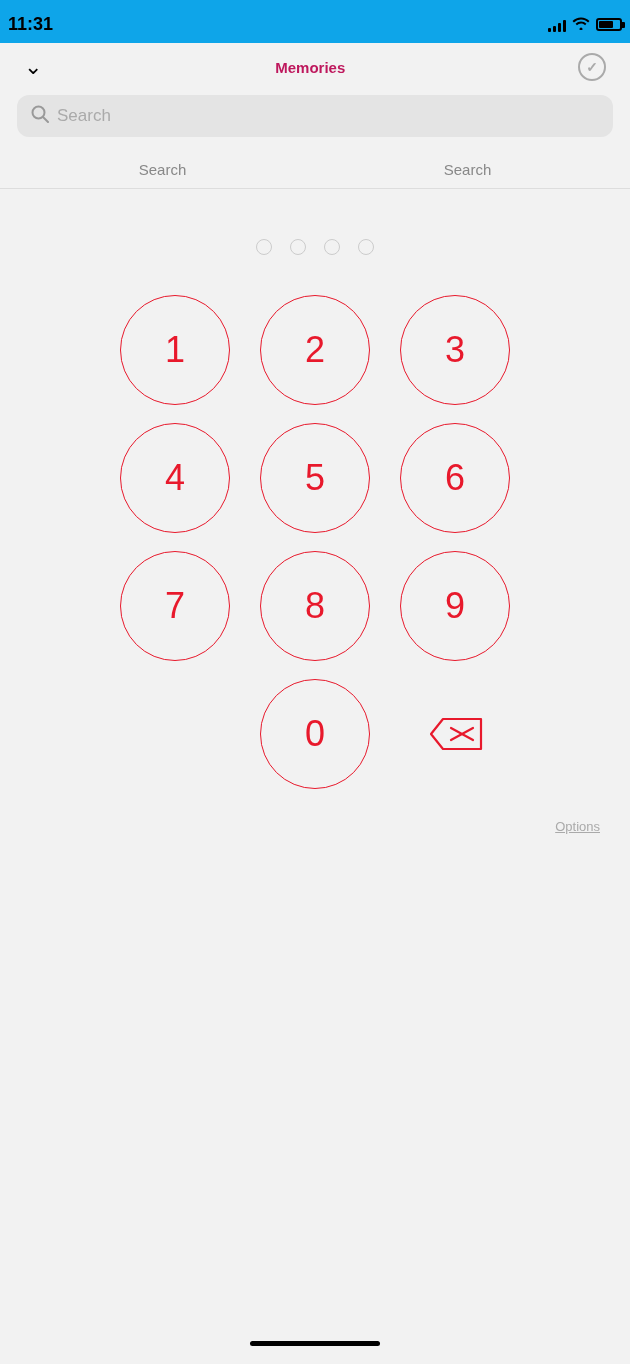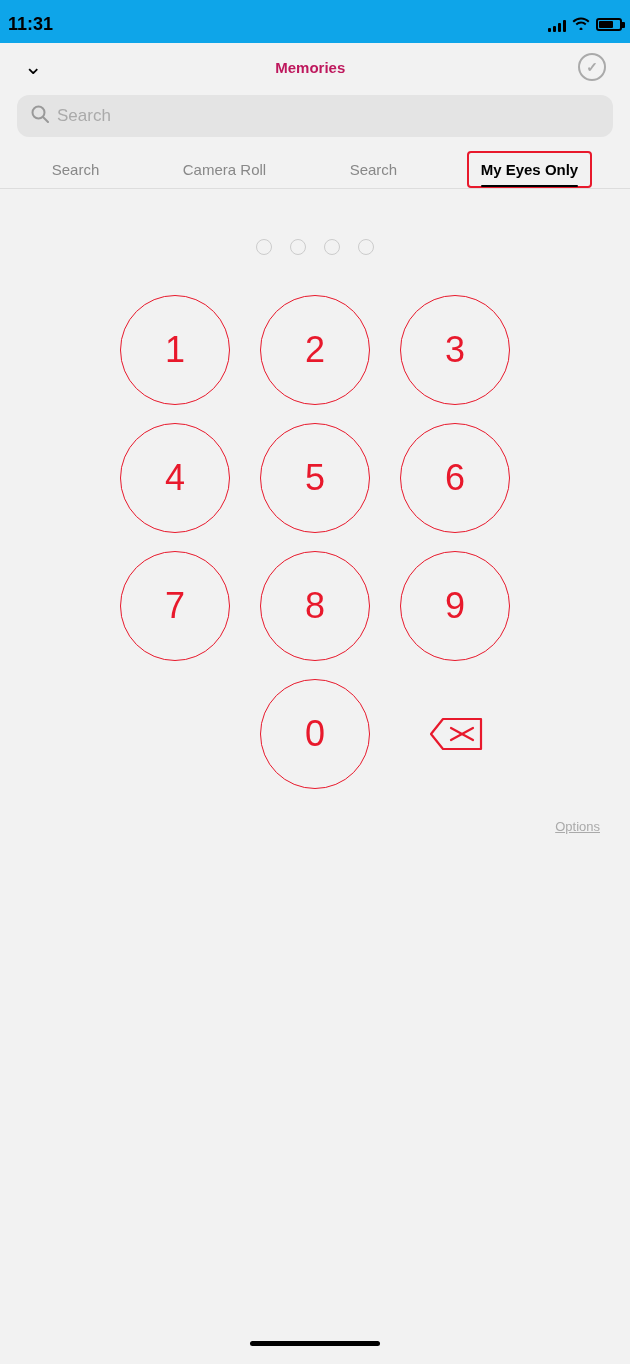--- a/index.html
+++ b/index.html
@@ -303,23 +303,21 @@
     <svg width="18" height="18" viewBox="0 0 18 18" fill="none">
       <circle cx="7.5" cy="7.5" r="6" stroke="#999" stroke-width="2"></circle>
       <line x1="12" y1="12" x2="17" y2="17" stroke="#999" stroke-width="2" stroke-linecap="round"></line>
     </svg>
   </span>
   <span class="search-input-text">Search</span>
 </div>
 
 <div class="tabs">
   <div class="tab">Search</div>
-  <div class="tab">Camera Roll</div>
   <div class="tab">Search</div>
-  <div class="tab active active-highlighted">My Eyes Only</div>
 </div>
 
 <div class="pin-area">
   <div class="pin-dot"></div>
   <div class="pin-dot"></div>
   <div class="pin-dot"></div>
   <div class="pin-dot"></div>
 </div>
 
 <div class="keypad">

